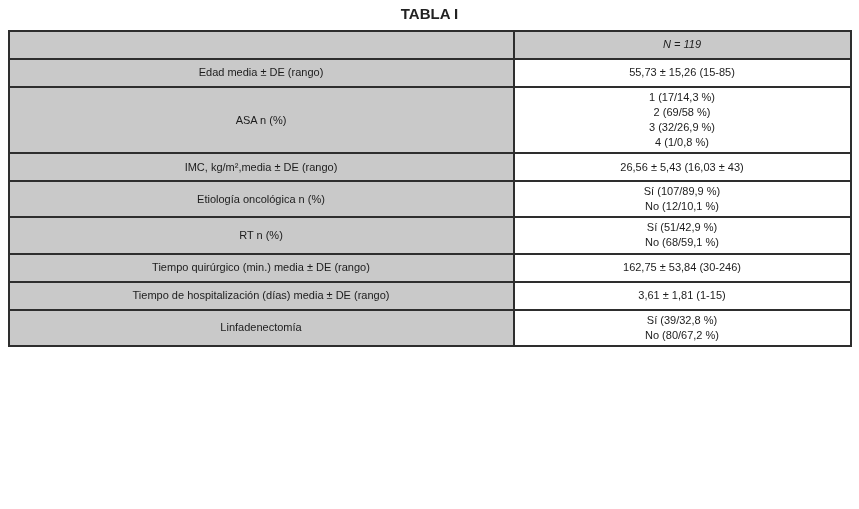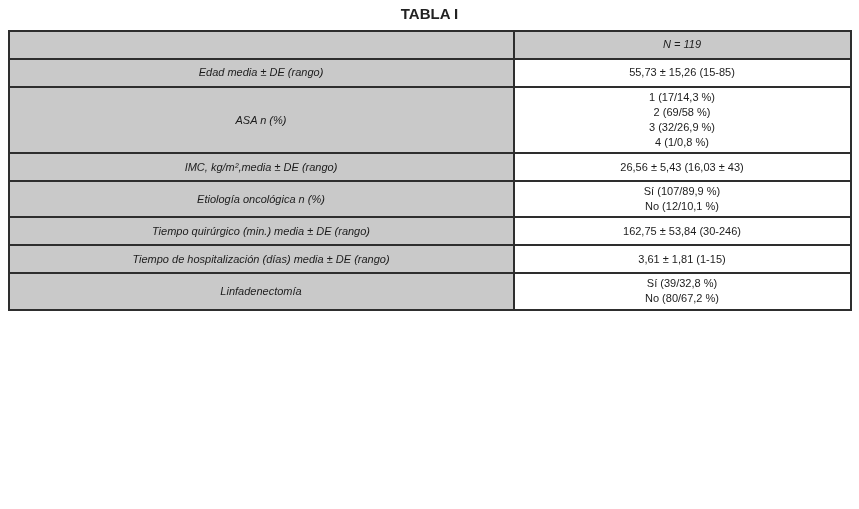--- a/index.html
+++ b/index.html
@@ -36,21 +36,20 @@
   .demo-table th, .demo-table td {
     border: 2px solid #2e2e2e;
     text-align: center;
     vertical-align: middle;
     font-size: 11px;
     line-height: 1.37;
     padding: 2px 6px;
   }
   .demo-table .label-cell {
     background: #c9c9c9;
-    font-style: italic;
     font-weight: normal;
   }
   .demo-table .header-cell {
     background: #c9c9c9;
     font-style: italic;
     font-weight: normal;
     height: 22px;
   }
   .demo-table .value-cell {
     background: #ffffff;
@@ -97,20 +96,25 @@
     <td class="label-cell">IMC, kg/m²,media ± DE (rango)</td>
     <td class="value-cell">26,56 ± 5,43 (16,03 ± 43)</td>
   </tr>
 
   <tr>
     <td class="label-cell">Etiología oncológica n (%)</td>
     <td class="value-cell">Sí (107/89,9 %)
 No (12/10,1 %)</td>
   </tr>
 
+  <tr>
+    <td class="label-cell">RT n (%)</td>
+    <td class="value-cell">Sí (51/42,9 %)
+No (68/59,1 %)</td>
+  </tr>
 
 
   <tr class="single">
     <td class="label-cell">Tiempo quirúrgico (min.) media ± DE (rango)</td>
     <td class="value-cell">162,75 ± 53,84 (30-246)</td>
   </tr>
 
   <tr class="single">
     <td class="label-cell">Tiempo de hospitalización (días) media ± DE (rango)</td>
     <td class="value-cell">3,61 ± 1,81 (1-15)</td>

